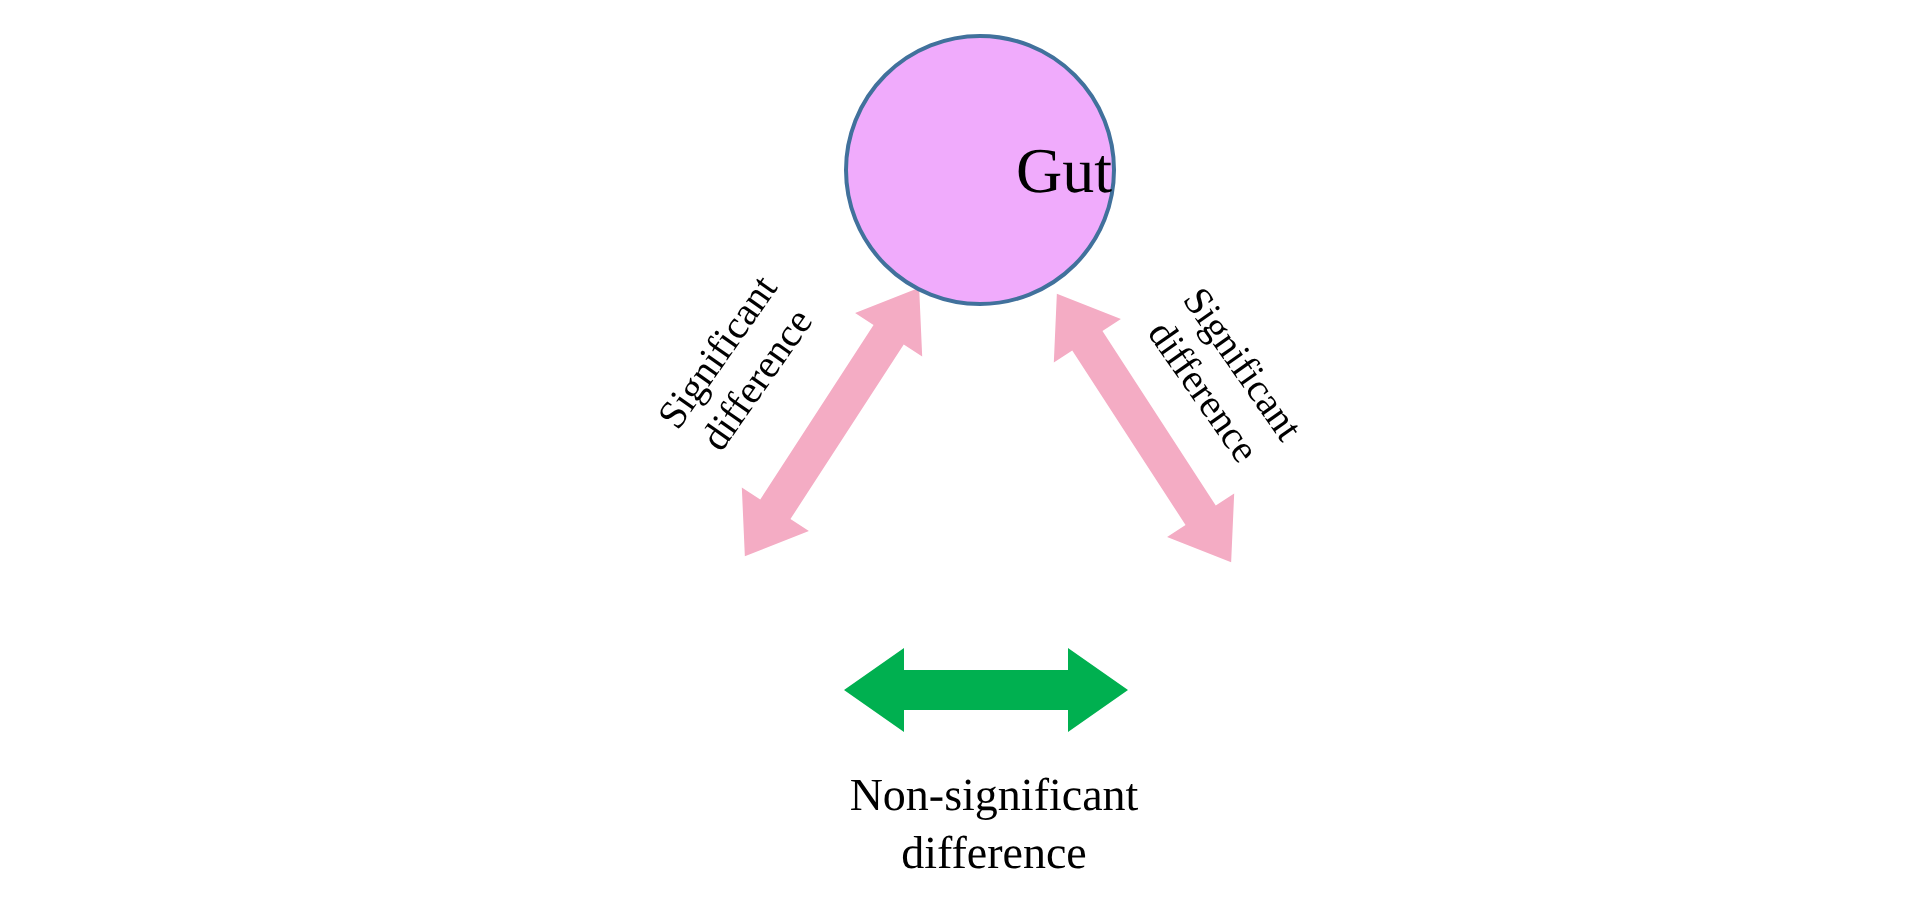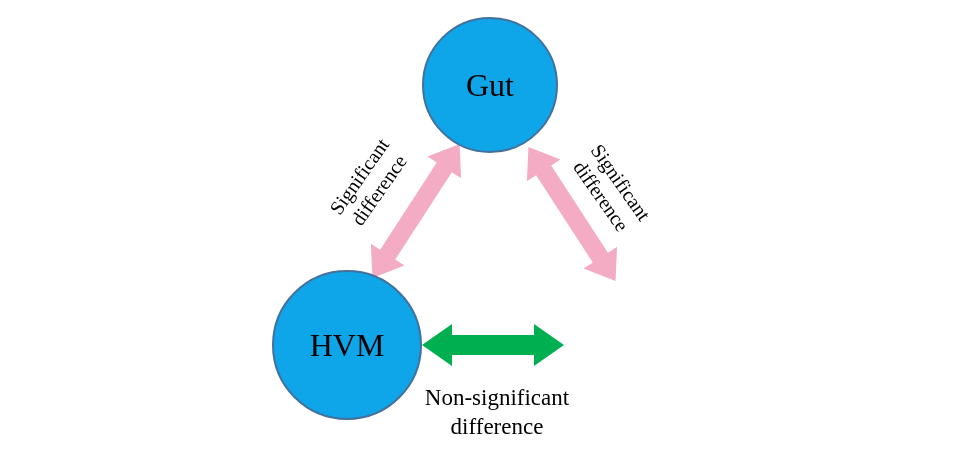--- a/index.html
+++ b/index.html
@@ -13,25 +13,25 @@
     width: 960px;
     height: 455px;
     background: #ffffff;
     overflow: hidden;
   }
 
   
   .node {
     position: absolute;
     border-radius: 50%;
-    background: #0ea5e9;
+    background: #f0abfc;
     border: 2px solid var(--node-border, #41719C);
     display: flex;
     align-items: center;
-    justify-content: center;
+    justify-content: flex-end;
     z-index: 2;
     box-sizing: border-box;
   }
   .node span {
     font-size: 32px;
     color: var(--label-text, #000000);
     white-space: nowrap;
   }
   .node-gut   { left: 422px; top: 17px;  width: 136px; height: 136px; }
   .node-hvm   { left: 272px; top: 270px; width: 150px; height: 150px; }
@@ -103,23 +103,20 @@
     <polygon points="0,22 28,2 28,13 132,13 132,2 160,22 132,42 132,31 28,31 28,42"></polygon>
   </svg>
 
   <svg class="arrow arrow-nonsig arrow-hvm-semen" width="142" height="44" viewBox="0 0 142 44">
     <polygon points="0,22 30,1 30,12 112,12 112,1 142,22 112,43 112,32 30,32 30,43"></polygon>
   </svg>
 
   <div class="node node-gut">
     <span>Gut</span>
   </div>
-  <div class="node node-hvm">
-    <span>HVM</span>
-  </div>
 
   <div class="edge-label edge-label-left">Significant
 difference</div>
   <div class="edge-label edge-label-right">Significant
 difference</div>
   <div class="edge-label edge-label-bottom">Non-significant
 difference</div>
 
 </div>
 

